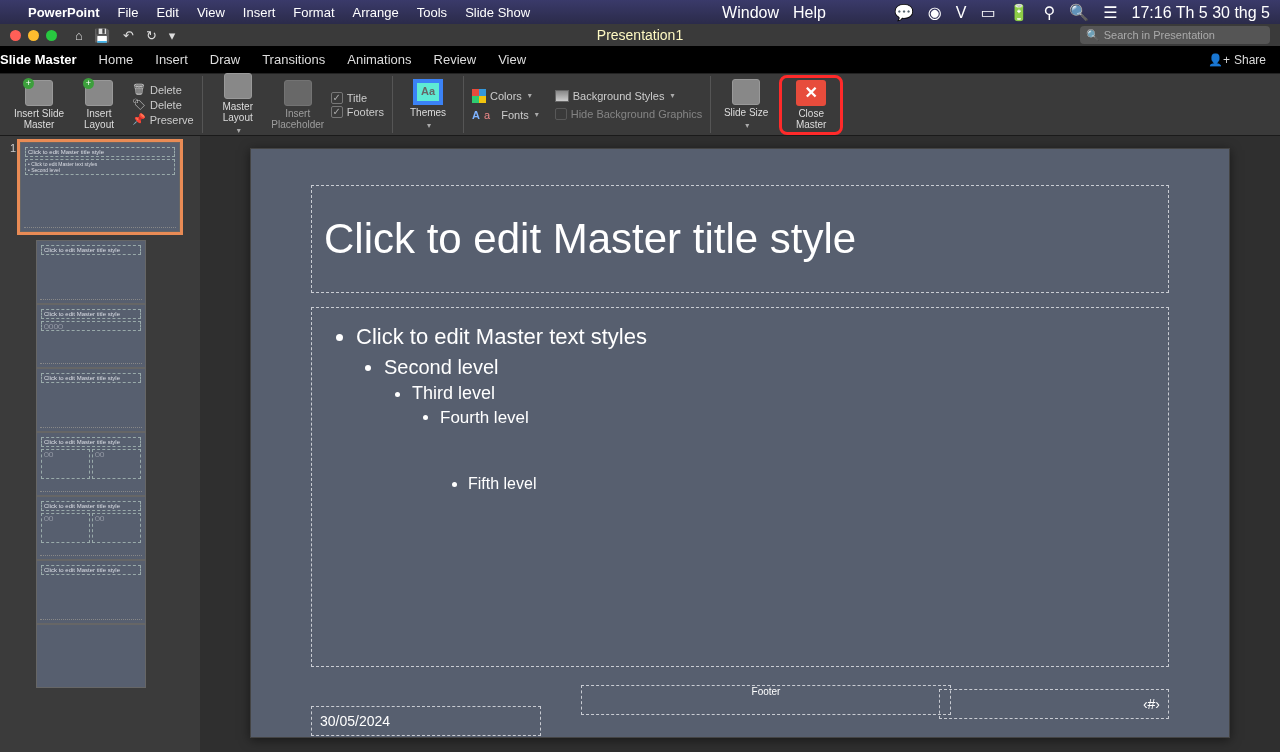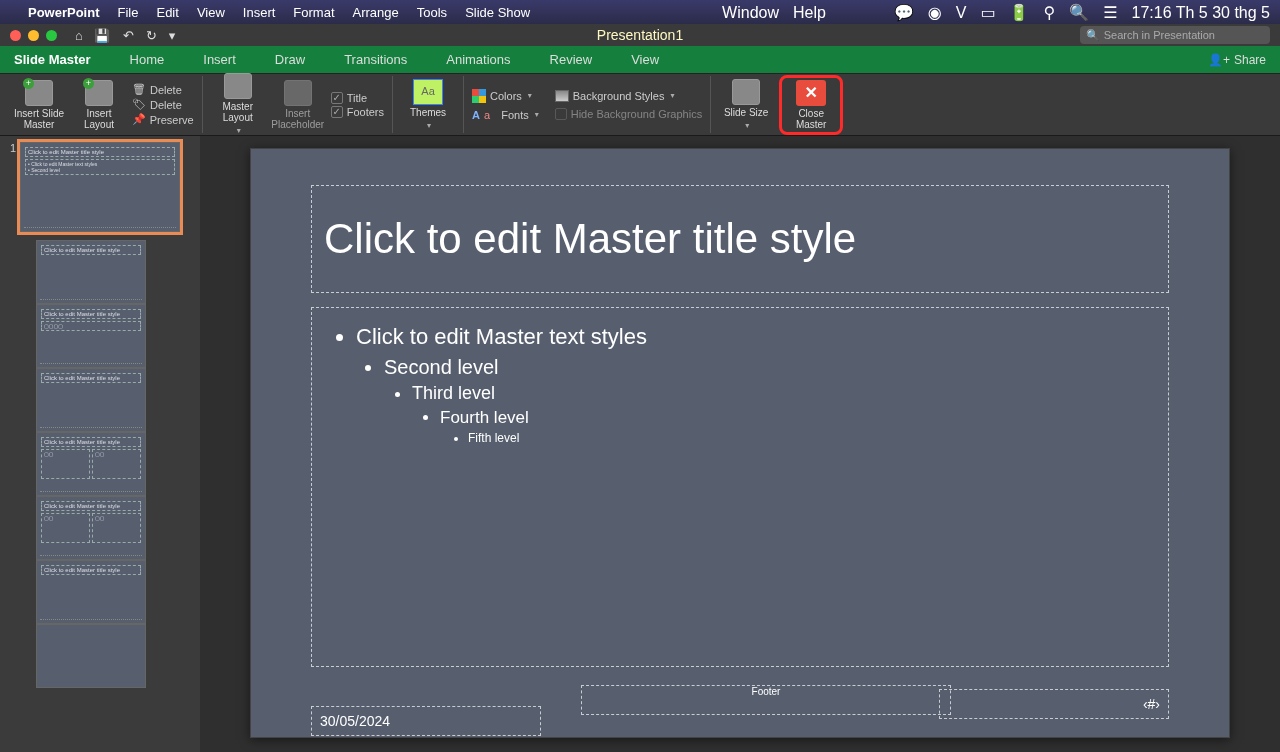--- a/index.html
+++ b/index.html
@@ -15,39 +15,39 @@
 
 .titlebar { height: 22px; background: #3a3a3a; display: flex; align-items: center; color: #ddd; font-size: 12px; position: relative; }
 .traffic { display: flex; gap: 7px; padding-left: 10px; }
 .traffic span { width: 11px; height: 11px; border-radius: 50%; display: inline-block; }
 .tr-close { background: #ff5f57; } .tr-min { background: #febc2e; } .tr-max { background: #28c840; }
 .titlebar-icons { display: flex; gap: 12px; padding-left: 18px; font-size: 13px; color: #ddd; }
 .titlebar-title { position: absolute; left: 50%; transform: translateX(-50%); font-size: 14px; color: #fef9c3; }
 .titlebar-search { margin-left: auto; margin-right: 10px; width: 190px; height: 18px; background: #555; border-radius: 4px; display: flex; align-items: center; padding: 0 6px; color: #aaa; font-size: 11px; gap: 4px; }
 
 
-.tabs { height: 28px; background: #15803d; display: flex; align-items: center; gap: 39px; padding-left: 14px; color: #ddd; font-size: 13px; border-bottom: 1px solid #222; }
+.tabs { height: 28px; background: #000000; display: flex; align-items: center; gap: 22px; color: #ddd; font-size: 13px; border-bottom: 1px solid #222; }
 .tab { cursor: pointer; }
 .tab.active { color: #fff; font-weight: 600; }
 .share { margin-left: auto; margin-right: 14px; font-size: 12px; display:flex; align-items:center; gap:4px; }
 
 
 .ribbon { height: 62px; background: #3a3a3a; display: flex; align-items: stretch; padding: 2px 4px; border-bottom: 1px solid #1a1a1a; }
 .group { display: flex; align-items: center; padding: 2px 8px; border-right: 1px solid #555; gap: 6px; }
 .group:last-child { border-right: none; }
 .bigbtn { display: flex; flex-direction: column; align-items: center; justify-content: center; width: 54px; color: #ddd; font-size: 10px; text-align: center; line-height: 11px; cursor: pointer; gap: 2px; }
 .bigbtn .ico { width: 28px; height: 26px; background: #888; border-radius: 3px; position: relative; }
 .slide-ico { background: linear-gradient(#e8e8e8 70%, #6a6a6a 70%); border: 1px solid #999; }
 .plus-badge { position: absolute; top: -3px; left: -3px; width: 11px; height: 11px; background: #3c9f3c; border-radius: 50%; color: #fff; font-size: 9px; line-height: 11px; text-align: center; }
 .smallrow { display: flex; flex-direction: column; gap: 2px; font-size: 11px; color: #ccc; }
 .smallrow .srow { display: flex; align-items: center; gap: 4px; cursor: pointer; }
 .chk { width: 12px; height: 12px; border: 1px solid #777; display: inline-flex; align-items: center; justify-content: center; color: #aaa; font-size: 10px; border-radius: 2px; }
 .chk.on::before { content: "✓"; }
 .drop { font-size: 8px; color: #aaa; margin-left: 2px; }
-.themes-ico { width: 30px; height: 26px; background: #bef264; border: 1px solid #3b82f6; display: flex; align-items: center; justify-content: center; font-size: 11px; color: #666; }
+.themes-ico { width: 30px; height: 26px; background: #5eead4; border: 4px solid #3b82f6; display: flex; align-items: center; justify-content: center; font-size: 11px; color: #666; font-weight: bold; }
 .colors-swatch { width: 14px; height: 14px; display: inline-grid; grid-template-columns: 1fr 1fr; grid-template-rows: 1fr 1fr; }
 .colors-swatch span:nth-child(1){background:#e74c3c;} .colors-swatch span:nth-child(2){background:#3498db;}
 .colors-swatch span:nth-child(3){background:#2ecc71;} .colors-swatch span:nth-child(4){background:#f1c40f;}
 .bg-styles-ico { width: 14px; height: 12px; background: linear-gradient(#888,#ccc); border:1px solid #666; }
 .fonts-ico { font-weight: 700; }
 .close-master { width: 30px; height: 26px; background: #e74c3c; border-radius: 3px; color: #fff; font-size: 16px; display: flex; align-items: center; justify-content: center; font-weight: 700; }
 .close-highlight { border: 3px solid #ff2a2a; border-radius: 8px; padding: 2px; }
 
 
 .work { display: flex; height: calc(752px - 24px - 22px - 28px - 62px); background: #2f2f2f; }
@@ -64,21 +64,21 @@
 
 .canvas-area { flex: 1; background: #2f2f2f; display: flex; align-items: flex-start; justify-content: center; padding: 12px 20px; overflow:auto; }
 .slide { width: 980px; height: 590px; background: #575f6f; position: relative; border: 1px solid #444; box-shadow: 0 2px 10px rgba(0,0,0,.5); }
 .placeholder { position: absolute; border: 1px dashed #c9ccd3; color: #fff; }
 .ph-title { left: 60px; right: 60px; top: 36px; height: 108px; display: flex; align-items: center; padding: 0 12px; font-size: 42px; font-weight: 400; }
 .ph-body { left: 60px; right: 60px; top: 158px; height: 360px; padding: 14px 16px; font-size: 22px; line-height: 1.4; }
 .ph-body ul { list-style: disc; padding-left: 28px; }
 .ph-body ul ul { font-size: 20px; }
 .ph-body ul ul ul { font-size: 18px; }
 .ph-body ul ul ul ul { font-size: 17px; }
-.ph-body ul ul ul ul ul { font-size: 12px; }
+.ph-body ul ul ul ul ul { font-size: 16px; margin-top: 43px; }
 .ph-date { left: 60px; bottom: 1px; width: 230px; height: 30px; font-size: 14px; display:flex; align-items:center; padding:0 8px; }
 .ph-footer { left: 330px; bottom: 22px; width: 370px; height: 30px; font-size: 10px; display:flex; justify-content:center; }
 .ph-num { right: 60px; bottom: 18px; width: 230px; height: 30px; font-size: 14px; display:flex; align-items:center; justify-content:flex-end; padding:0 8px; }
 </style>
 </head>
 <body>
 
 <div class="menubar">
   <div class="menubar-left">
     <span class="apple-icon"></span>

